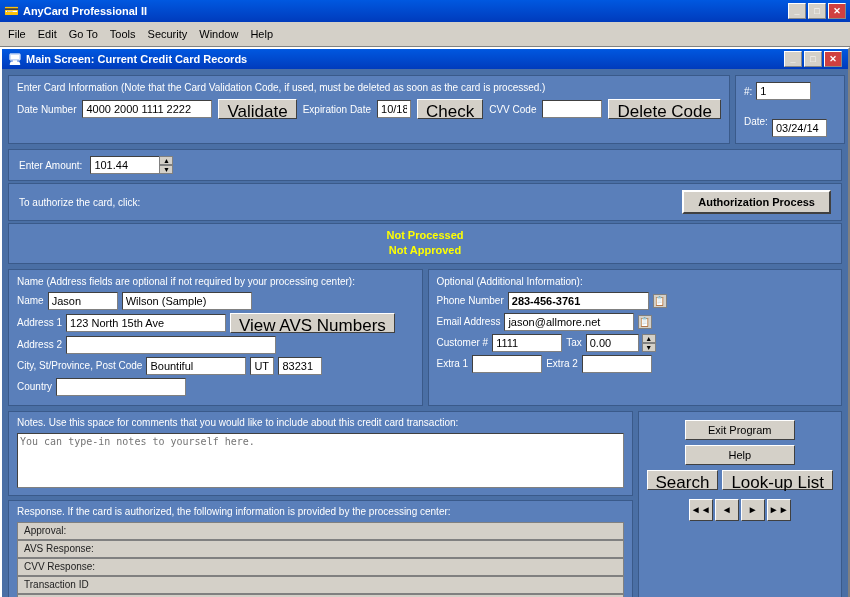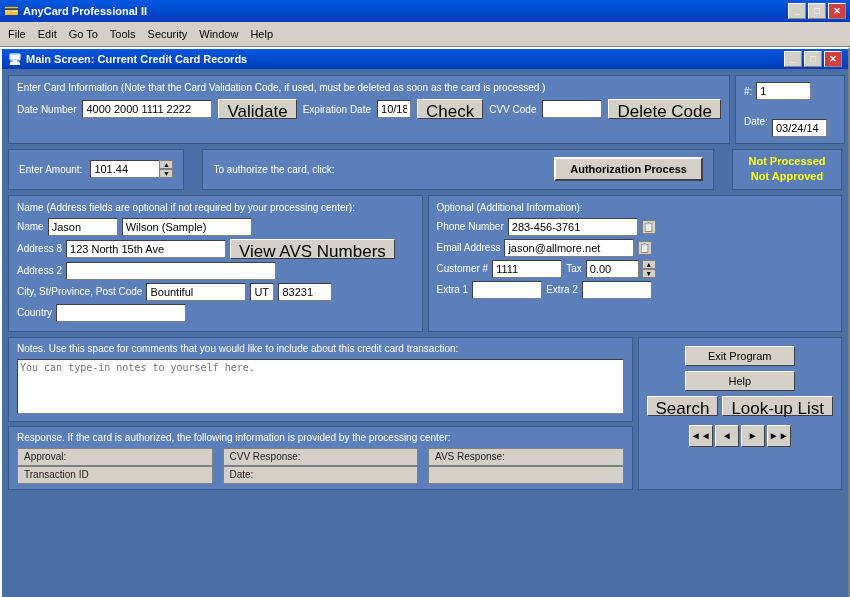--- a/index.html
+++ b/index.html
@@ -156,21 +156,22 @@
     }
     .num-date-row {
       display: flex;
       align-items: center;
       gap: 4px;
     }
 
     
     .middle-section {
       display: flex;
-      gap: 18px;
+      gap: 2px;
+      flex-direction: column;
     }
     .amount-panel {
       background: #5a7fba;
       border: 1px solid #3a5a8a;
       padding: 6px 10px;
       flex: 0 0 auto;
       display: flex;
       align-items: center;
       gap: 8px;
     }
@@ -253,22 +254,23 @@
       border: 1px solid #808080;
       border-top-color: #404040;
       border-left-color: #404040;
       font-size: 10px;
       padding: 2px;
       resize: none;
       color: #333;
     }
     .response-row {
       display: flex;
-      gap: 10px;
+      gap: 0;
       border-collapse: collapse;
+      flex-direction: column;
     }
     .response-cell {
       flex: 1;
       padding: 2px 6px;
       border: 1px solid #808080;
       background: #d4d0c8;
       font-size: 10px;
       color: #222;
       min-height: 18px;
     }
@@ -443,44 +445,44 @@
 
     <div class="address-section">
       <div class="address-panel">
         <div class="panel-label">Name (Address fields are optional if not required by your processing center):</div>
         <div class="form-row">
           <span class="field-label">Name</span>
           <input type="text" style="width: 70px;" value="Jason">
           <input type="text" style="width: 130px;" value="Wilson (Sample)">
         </div>
         <div class="form-row">
-          <span class="field-label">Address 8</span>
+          <span class="field-label">Address 1</span>
           <input type="text" style="width: 160px;" value="123 North 15th Ave">
           <button class="btn">View AVS Numbers</button>
         </div>
         <div class="form-row">
           <span class="field-label">Address 2</span>
           <input type="text" style="width: 210px;">
         </div>
         <div class="form-row">
           <span class="field-label">City, St/Province, Post Code</span>
           <input type="text" style="width: 100px;" value="Bountiful">
           <input type="text" style="width: 24px;" value="UT">
-          <input type="text" style="width: 54px;" value="83231">
+          <input type="text" style="width: 44px;" value="83231">
         </div>
         <div class="form-row">
           <span class="field-label">Country</span>
           <input type="text" style="width: 130px;">
         </div>
       </div>
       <div class="optional-panel">
         <div class="panel-label">Optional (Additional Information):</div>
         <div class="form-row">
           <span class="field-label">Phone Number</span>
-          <input type="text" style="width: 130px;" value="283-456-3761">
+          <input type="text" style="width: 141px; font-weight: bold;" value="283-456-3761">
           <div class="copy-icon">📋</div>
         </div>
         <div class="form-row">
           <span class="field-label">Email Address</span>
           <input type="text" style="width: 130px;" value="jason@allmore.net">
           <div class="copy-icon">📋</div>
         </div>
         <div class="form-row">
           <span class="field-label">Customer #</span>
           <input type="text" style="width: 70px;" value="1111">
@@ -506,24 +508,24 @@
           <div class="panel-label">Notes.  Use this space for comments that you would like to include about this credit card transaction:</div>
           <textarea class="notes-textarea" placeholder="You can type-in notes to yourself here." style=""></textarea>
         </div>
         <div class="response-panel">
           <div class="panel-label">Response.  If the card is authorized, the following information is provided by the processing center:</div>
           <div class="response-row">
             <div class="response-cell">
               <span>Approval:</span>
             </div>
             <div class="response-cell">
-              <span>CVV Response:</span>
+              <span>AVS Response:</span>
             </div>
             <div class="response-cell">
-              <span>AVS Response:</span>
+              <span>CVV Response:</span>
             </div>
           </div>
           <div class="response-row">
             <div class="response-cell">
               <span>Transaction ID</span>
             </div>
             <div class="response-cell">
               <span>Date:</span>
             </div>
             <div class="response-cell"></div>

